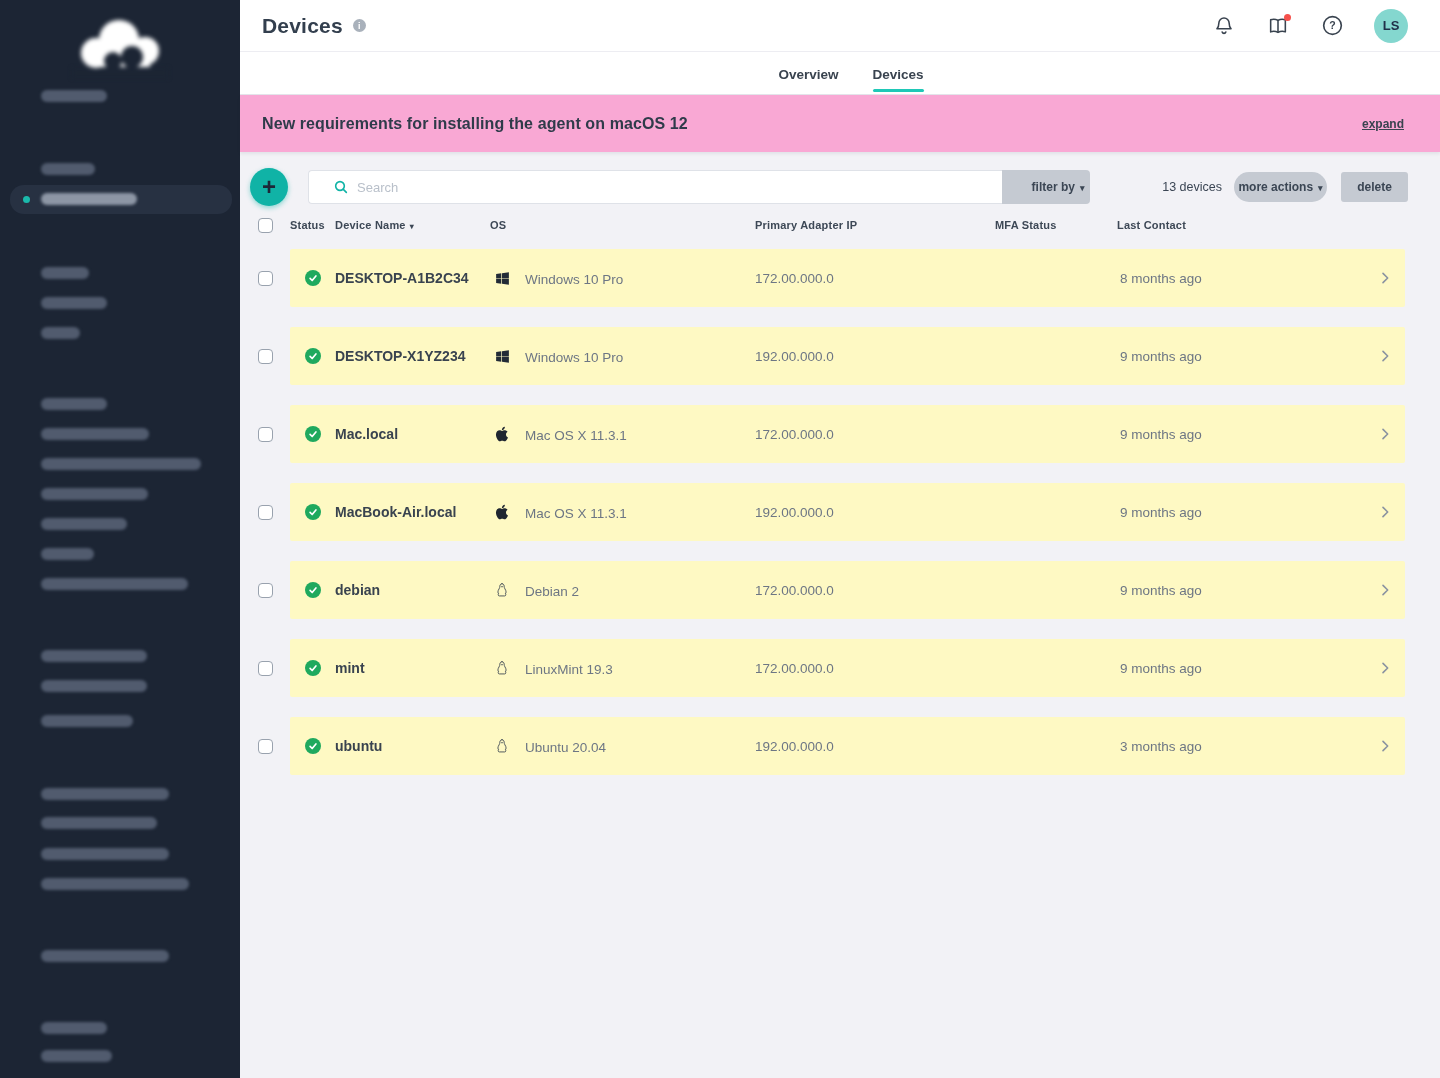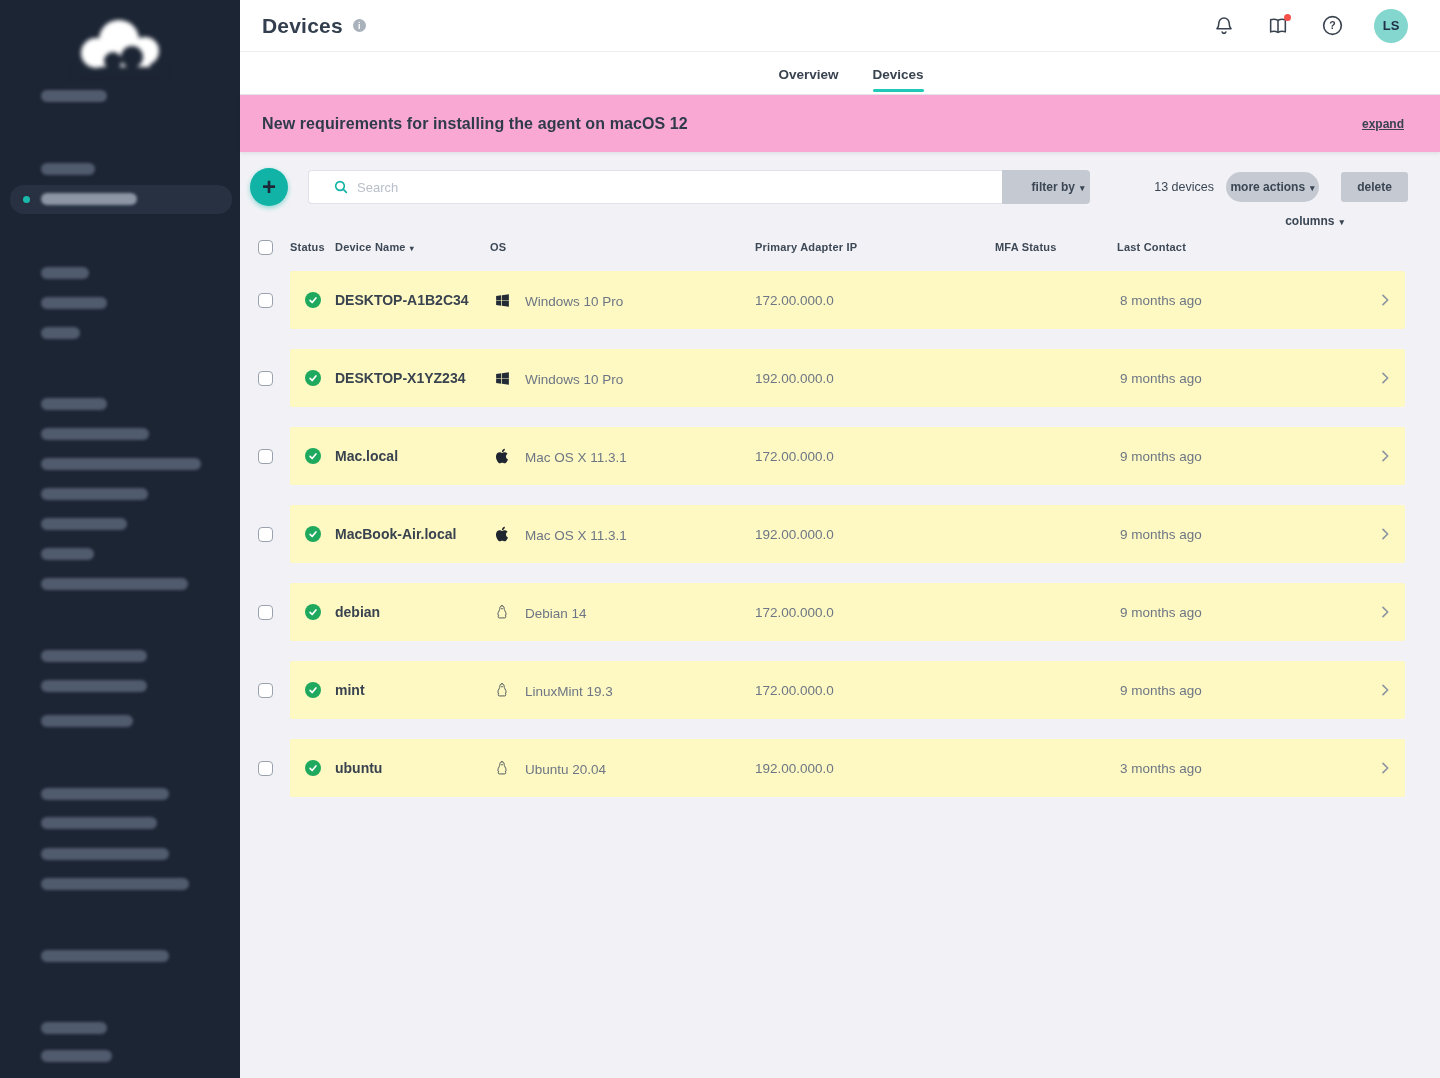--- a/index.html
+++ b/index.html
@@ -42,21 +42,21 @@
   .plus-btn { width: 38px; height: 38px; border-radius: 50%; background: #10b3a6; border: none; color: #1d2738; font-size: 24px; font-weight: 700; line-height: 36px; text-align: center; cursor: pointer; box-shadow: 0 2px 5px rgba(16,179,166,.45); flex: 0 0 38px; }
   .search-group { display: flex; align-items: stretch; height: 34px; width: 782px; margin-left: 20px; }
   .search-box { flex: 1; display: flex; align-items: center; background: #fff; border: 1px solid #dfe2e8; border-right: none; border-radius: 4px 0 0 4px; padding: 0 24px; }
   .search-box input { border: none; outline: none; flex: 1; font-size: 13px; color: #39434f; margin-left: 8px; font-family: "Liberation Sans", sans-serif; background: transparent; }
   .search-box input::placeholder { color: #b9c0ca; }
   .gray-btn { background: #c5cad2; border: none; color: #3b4654; font-size: 12px; font-weight: 600; cursor: pointer; font-family: "Liberation Sans", sans-serif; }
   .filter-btn { width: 88px; border-radius: 0 4px 4px 0; padding-left: 24px; }
   .caret { font-size: 9px; margin-left: 5px; color: inherit; }
   .toolbar-right { margin-left: auto; display: flex; align-items: center; }
   .device-count { font-size: 12.5px; color: #3b4654; margin-right: 12px; }
-  .more-actions-btn { width: 93px; height: 30px; border-radius: 15px; margin-right: 22px; }
+  .more-actions-btn { width: 93px; height: 30px; border-radius: 15px; margin-right: 14px; }
   .delete-btn { width: 67px; height: 30px; border-radius: 3px; }
 
   .columns-row { display: flex; justify-content: flex-end; margin: 8px 96px 0 0; height: 14px; }
   .columns-link { font-size: 12px; font-weight: 600; color: #3b4654; cursor: pointer; }
 
   
   .grid-cols { display: grid; grid-template-columns: 45px 155px 265px 240px 122px 1fr 40px; align-items: center; }
   .line { display: flex; align-items: center; }
   .cb-col { width: 50px; display: flex; justify-content: center; flex: 0 0 50px; }
   .checkbox { width: 15px; height: 15px; border: 1.5px solid #99a2ae; border-radius: 4px; background: #fff; cursor: pointer; }
@@ -179,23 +179,20 @@
           </div>
           <button class="gray-btn filter-btn"><span>filter by</span><span class="caret">▾</span></button>
         </div>
         <div class="toolbar-right">
           <span class="device-count">13 devices</span>
           <button class="gray-btn more-actions-btn"><span>more actions</span><span class="caret">▾</span></button>
           <button class="gray-btn delete-btn">delete</button>
         </div>
       </div>
 
-      <div class="columns-row">
-        <span class="columns-link"><span>columns</span><span class="caret">▾</span></span>
-      </div>
 
       <div class="table-header line">
         <div class="cb-col">
             <span class="checkbox"></span>
           </div>
         <div class="hcard grid-cols">
           <span class="hlabel">Status</span>
           <span class="hlabel"><span>Device Name</span><span class="hcaret">▾</span></span>
           <span class="hlabel">OS</span>
           <span class="hlabel">Primary Adapter IP</span>
@@ -354,21 +351,21 @@
       </span>
       <span class="device-name">debian</span>
       <span class="os-cell">
 
         <span class="os-icon">
           <svg width="16" height="18" viewBox="0 0 24 24" fill="none" stroke="#39434f" stroke-width="1.3" stroke-linecap="round" stroke-linejoin="round">
             <path d="M12 2.6c-1.9 0-3.2 1.5-3.2 3.6 0 1.5-.4 2.8-1.2 4.1-.9 1.5-1.7 3-1.7 4.6 0 1.2.4 2.2 1.2 3-.5.3-.8.8-.8 1.4 0 .9.8 1.6 1.7 1.6h8c.9 0 1.7-.7 1.7-1.6 0-.6-.3-1.1-.8-1.4.8-.8 1.2-1.8 1.2-3 0-1.6-.8-3.1-1.7-4.6-.8-1.3-1.2-2.6-1.2-4.1 0-2.1-1.3-3.6-3.2-3.6z"></path>
             <path d="M10.7 6.9c.4.5 2.2.5 2.6 0"></path>
           </svg>
         </span>
-        <span class="muted">Debian 14</span>
+        <span class="muted">Debian 2</span>
       </span>
       <span class="muted">172.00.000.0</span>
       <span class="muted"></span>
       <span class="muted last-cell">9 months ago</span>
       <span class="chev-cell">
         <svg width="16" height="16" viewBox="0 0 24 24" fill="none" stroke="#8a93a0" stroke-width="2.4" stroke-linecap="round" stroke-linejoin="round">
                   <polyline points="9,5 16,12 9,19"></polyline>
                 </svg>
       </span>
     </div>

